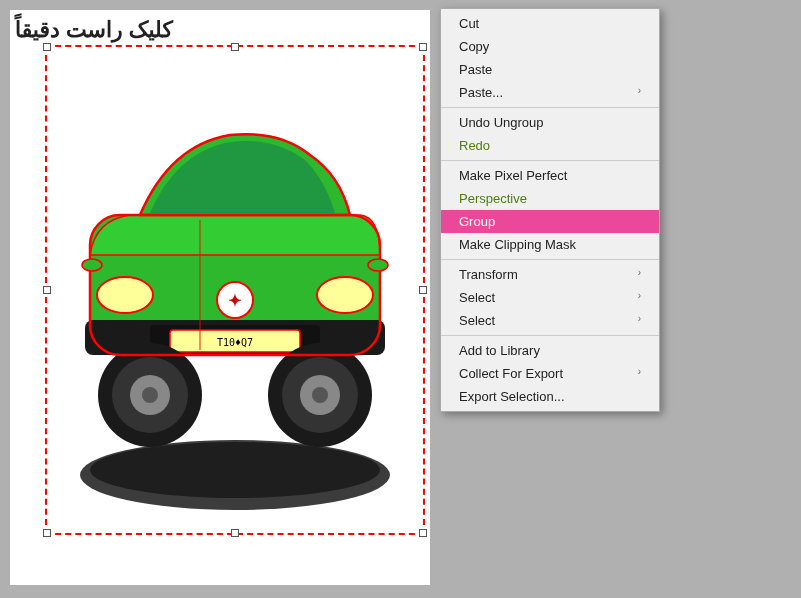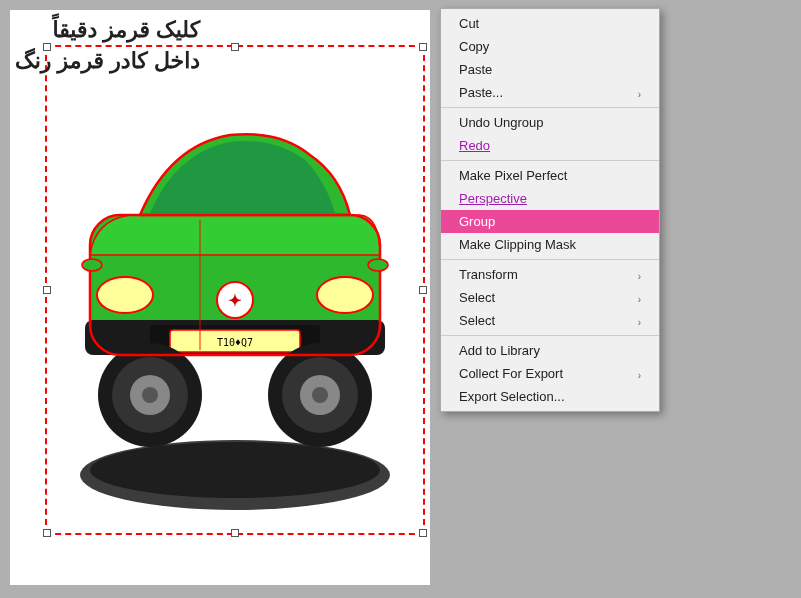--- a/index.html
+++ b/index.html
@@ -105,53 +105,51 @@
       border: 1px solid #aaa;
       box-shadow: 3px 3px 8px rgba(0,0,0,0.35);
       z-index: 30;
       padding: 3px 0;
     }
 
     .menu-item {
       padding: 4px 18px 4px 18px;
       cursor: default;
       display: flex;
-      align-items: flex-end;
+      align-items: flex-start;
       justify-content: space-between;
       color: #222;
       white-space: nowrap;
     }
     .menu-item.highlighted {
       background: #ec4899;
       color: white;
     }
     .menu-item.disabled {
-      color: #a21caf;
-      text-decoration: underline;
+      color: #4d7c0f;
     }
     .menu-separator {
       border: none;
       border-top: 1px solid #ccc;
       margin: 3px 0;
     }
     .menu-item .arrow-right {
       font-size: 10px;
       color: #666;
     }
   </style>
 </head>
 <body>
 
 <div class="canvas-area"></div>
 
 <div class="white-canvas"></div>
 
 <div class="overlay-text">
-  <div class="line1">کلیک قرمز دقیقاً</div>
-  <div class="line2">داخل کادر قرمز رنگ</div>
+  <div class="line1">کلیک راست دقیقاً</div>
 </div>
 
 <div class="car-image">
   <svg viewBox="0 0 370 470" width="370" height="470" xmlns="http://www.w3.org/2000/svg">
 
     <ellipse cx="185" cy="420" rx="155" ry="35" fill="#1a1a1a" opacity="0.85"></ellipse>
 
     <rect x="40" y="160" width="290" height="140" rx="30" fill="#2db82d"></rect>
 
     <path d="M90 160 Q120 90 180 80 Q230 75 260 100 Q290 120 300 160 Z" fill="#2db82d"></path>

